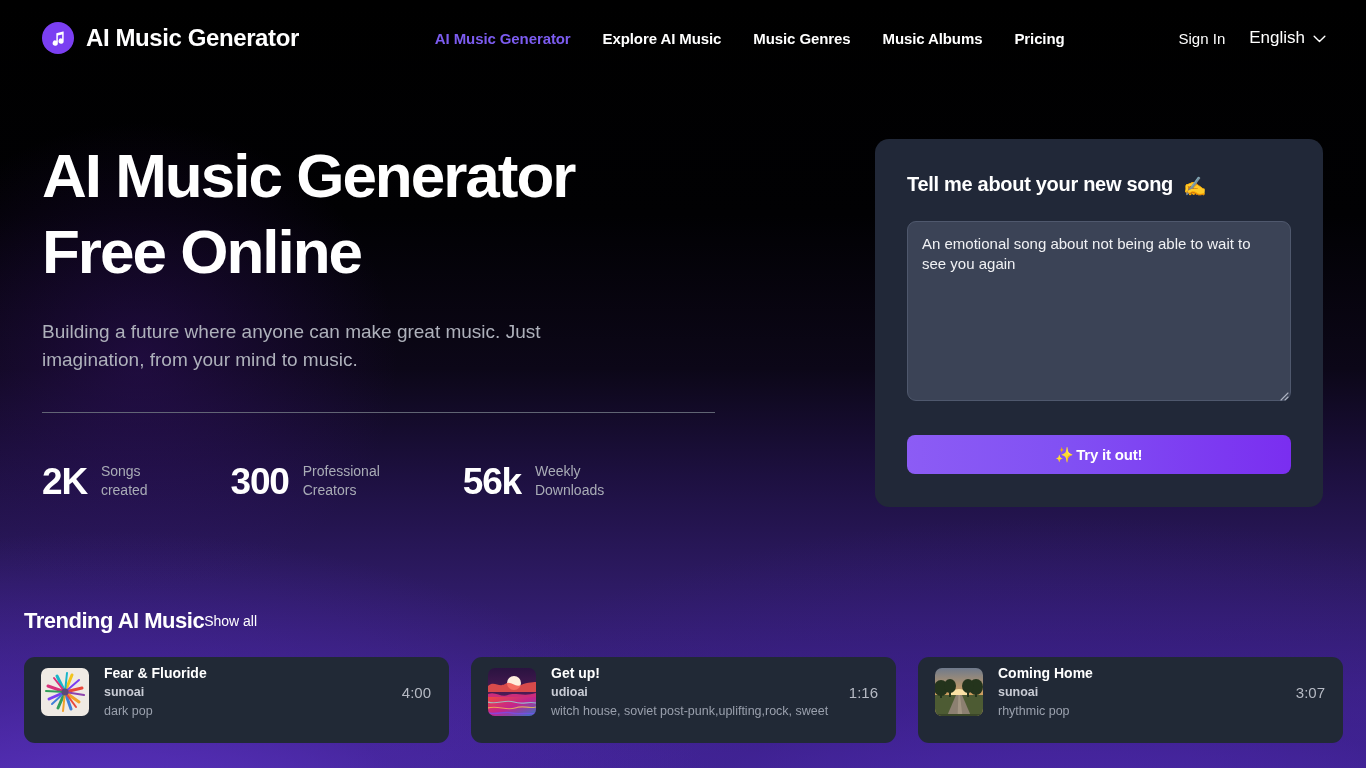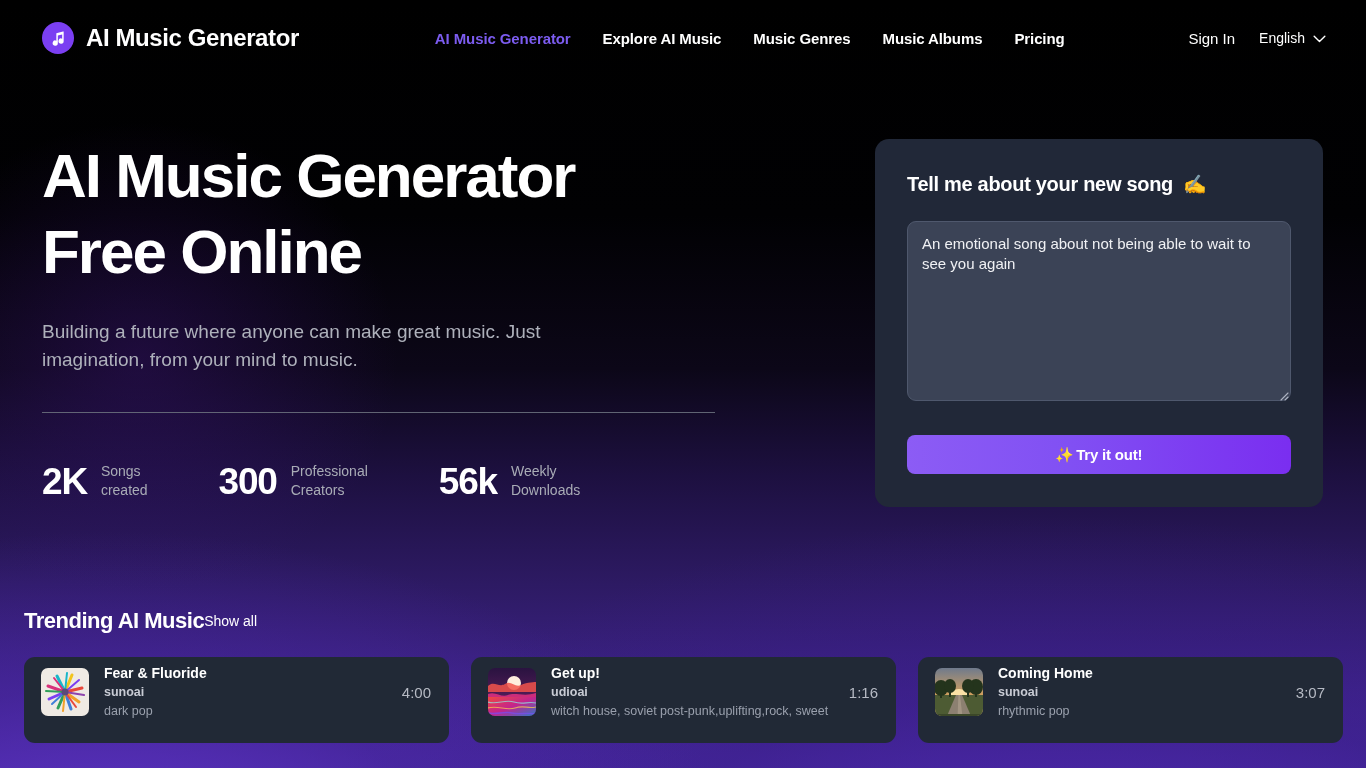--- a/index.html
+++ b/index.html
@@ -56,58 +56,58 @@
     white-space: nowrap; cursor: pointer; letter-spacing: -0.1px;
   }
   .nav-link.active { color: #7c5cf0; font-weight: 600; }
 
   .header-right {
     position: absolute; right: 40px; top: 0; height: 76px;
     display: flex; align-items: center; gap: 24px;
   }
   .signin { font-size: 15px; font-weight: 500; color: #ffffff; cursor: pointer; }
   .lang { display: flex; align-items: center; gap: 8px; cursor: pointer; }
-  .lang-label { font-size: 14px; font-weight: 500; color: #ffffff; }
+  .lang-label { font-size: 17px; font-weight: 500; color: #ffffff; }
   .chev { display: block; }
 
   
   .hero-left { position: absolute; left: 42px; top: 138px; width: 700px; }
   .hero-title {
     font-size: 62px; line-height: 76px; font-weight: 700;
     color: #ffffff; letter-spacing: -2px;
   }
   .hero-sub {
     margin-top: 28px; width: 580px;
     font-size: 19px; line-height: 28px; color: #aeb1bb; font-weight: 400;
   }
   .divider {
     position: absolute; left: 42px; top: 412px;
     width: 673px; height: 1px; background: #6f7480; opacity: .85;
   }
-  .stats { position: absolute; left: 42px; top: 462px; display: flex; align-items: center; gap: 4px; }
+  .stats { position: absolute; left: 42px; top: 462px; display: flex; align-items: center; gap: 16px; }
   .stat { display: flex; align-items: center; }
   .stat + .stat { margin-left: 67px; }
   .stat-num {
     font-size: 37px; font-weight: 700; color: #ffffff; letter-spacing: -1.2px; line-height: 1;
   }
   .stat-lab {
     margin-left: 14px; font-size: 14px; line-height: 19px; color: #a9acb6; font-weight: 400;
     white-space: pre-line;
   }
 
   
   .panel {
     position: absolute; left: 875px; top: 139px;
     width: 448px; height: 368px;
     background: #212838; border-radius: 14px;
   }
   .panel-title {
     position: absolute; left: 32px; top: 34px;
     font-size: 20px; font-weight: 700; color: #ffffff; letter-spacing: -0.3px;
-    display: flex; align-items: center; gap: 10px; white-space: nowrap;
+    display: flex; align-items: flex-end; gap: 10px; white-space: nowrap;
   }
   .emoji { font-size: 19px; line-height: 1; }
   .prompt-box {
     position: absolute; left: 32px; top: 82px;
     width: 384px; height: 180px;
     background: #3b4356;
     border: 1px solid #4f586d; border-radius: 9px;
     padding: 12px 14px;
     font-size: 15px; line-height: 20px; color: #f0f1f4;
     font-family: "Liberation Sans", sans-serif;

